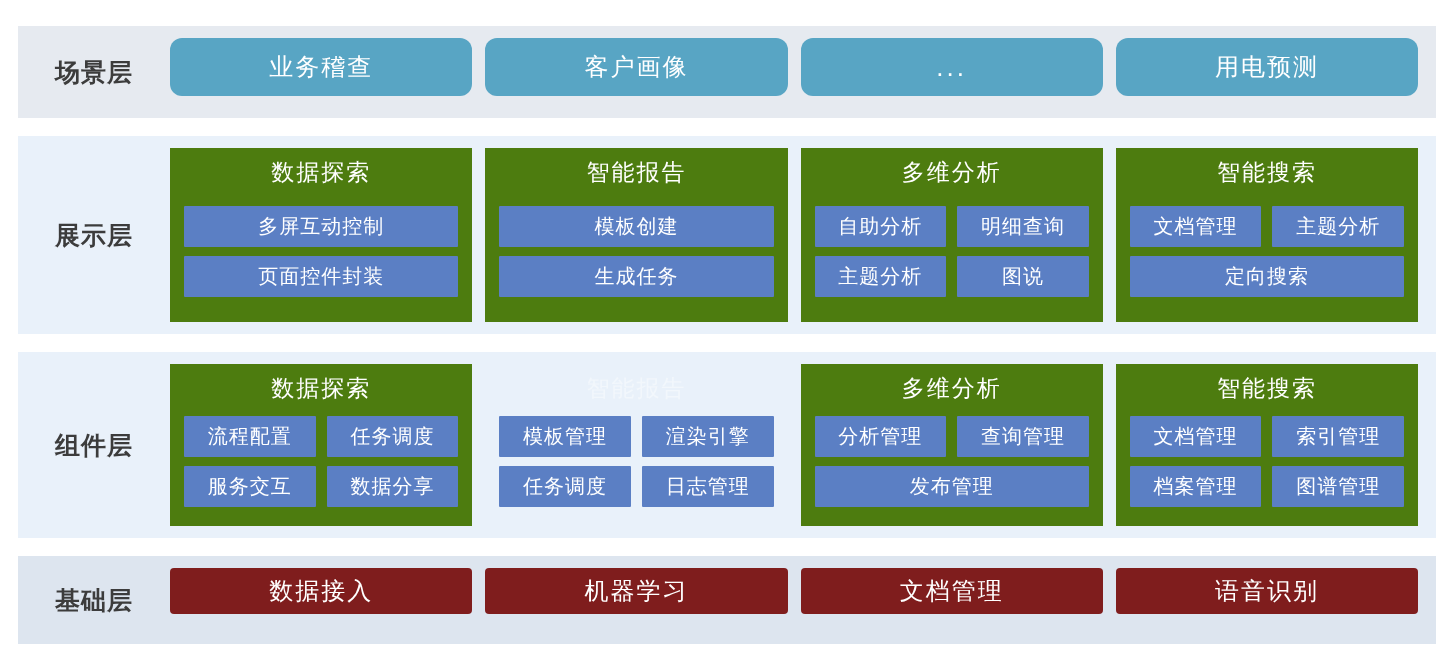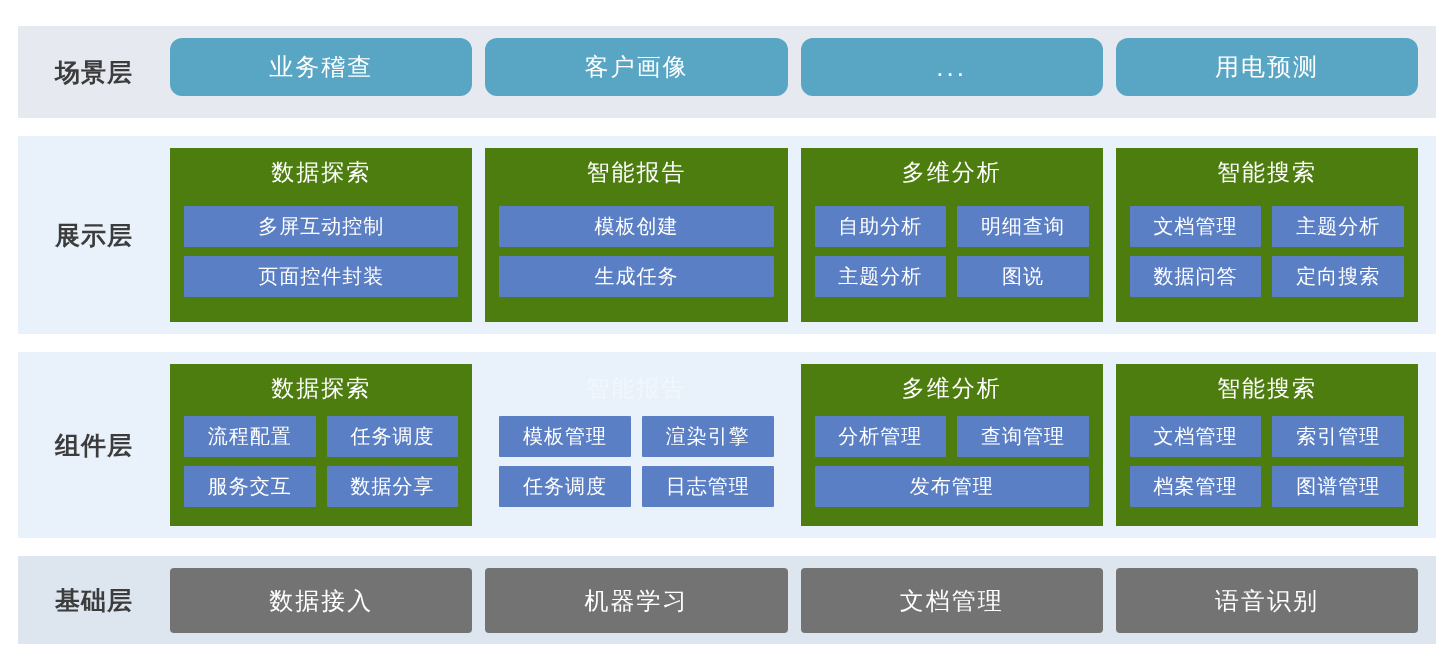--- a/index.html
+++ b/index.html
@@ -65,22 +65,22 @@
     font-size: 24px;
     letter-spacing: 2px;
     box-sizing: border-box;
   }
   .pill.teal {
     background: #58a5c4;
     height: 58px;
     border-radius: 12px;
   }
   .pill.navy {
-    background: #737373;
-    height: 65px;
+    background: #7f1d1d;
+    height: 46px;
     border-radius: 4px;
   }
   .pill.dots {
     letter-spacing: 3px;
     font-size: 26px;
   }
 
   
   .card {
     flex: 1 1 0;
@@ -195,21 +195,20 @@
       </div>
 
       <div class="card">
         <div class="card-title">智能搜索</div>
         <div class="chip-grid">
           <div class="chip-row">
             <div class="chip">文档管理</div>
             <div class="chip">主题分析</div>
           </div>
           <div class="chip-row">
-            <div class="chip">数据问答</div>
             <div class="chip">定向搜索</div>
           </div>
         </div>
       </div>
 
     </div>
   </div>
 
   <div class="band-gap"></div>
 

